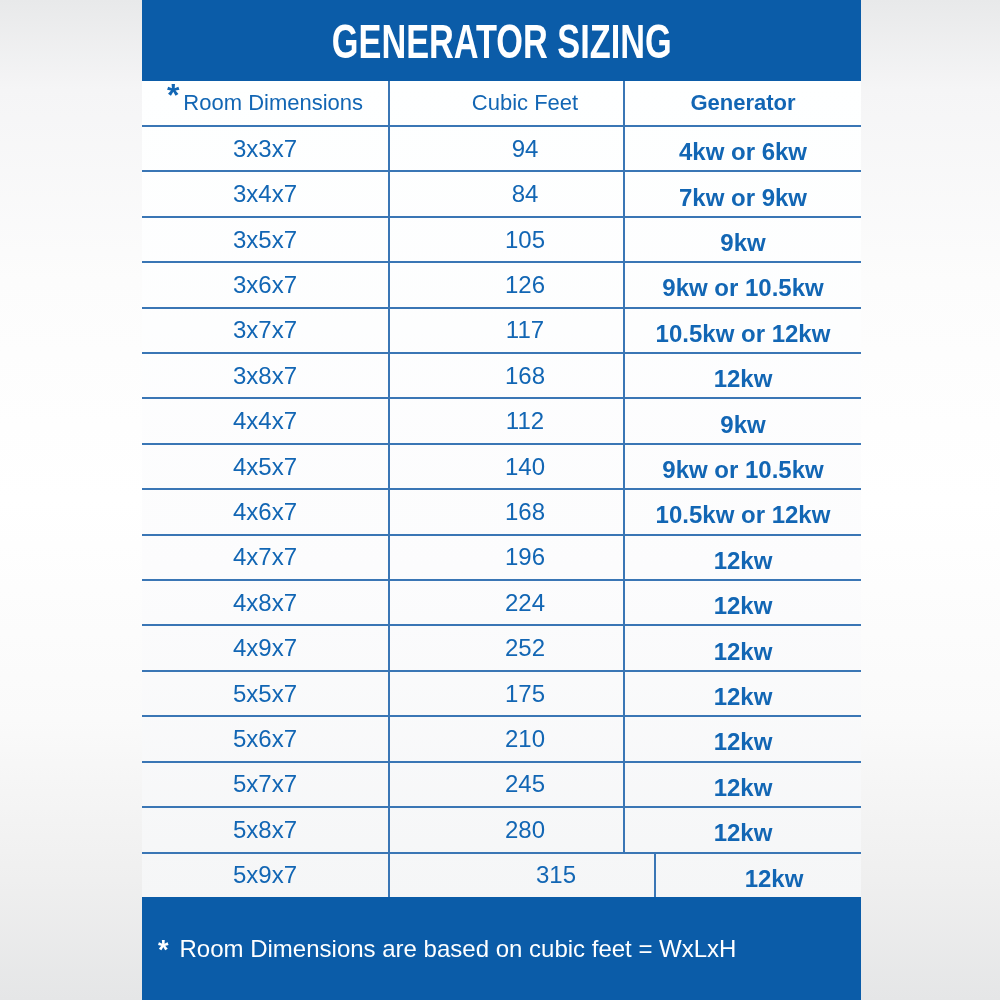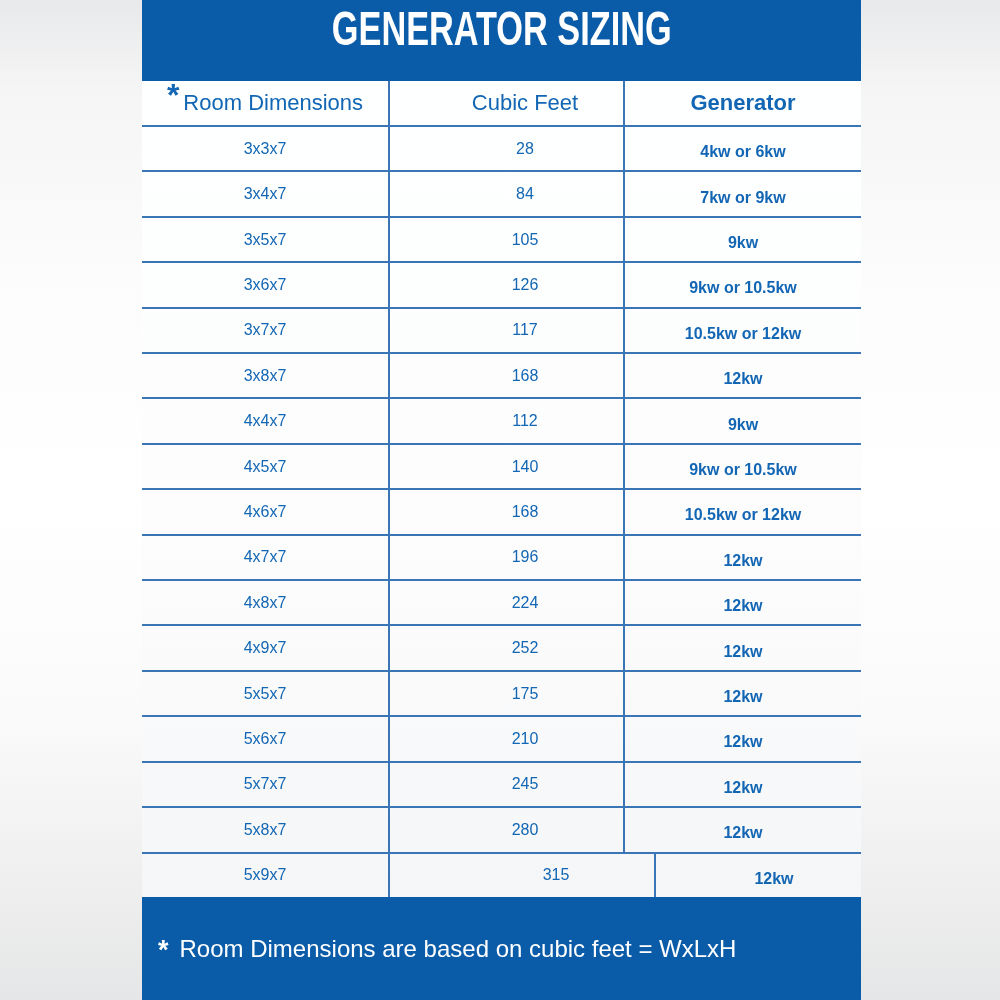--- a/index.html
+++ b/index.html
@@ -21,20 +21,21 @@
     position: absolute;
     left: 142px; top: 0;
     width: 719px; height: 1000px;
     background: #0b5ca8;
     display: flex;
     flex-direction: column;
   }
   .title-band {
     flex: 0 0 81px;
     display: flex;
+    align-items: center;
     justify-content: center;
   }
   .title {
     color: #ffffff;
     font-size: 49px;
     font-weight: 700;
     letter-spacing: 0px;
     white-space: nowrap;
     transform: scaleX(0.70);
   }
@@ -50,21 +51,21 @@
     border-bottom: 2px solid #3a76b5;
   }
   .trow:last-child { border-bottom: none; gap: 31px; }
   .trow.header { flex: 0 0 46px; }
   .cell {
     display: flex;
     align-items: center;
     justify-content: center;
     border-right: 2px solid #3a76b5;
     color: #1266b4;
-    font-size: 16px;
+    font-size: 24px;
   }
   .cell:last-child { border-right: none; }
   .c1 { width: 248px; }
   .c2 { width: 235px; padding-left: 37px; }
   .c3 { flex: 1; font-weight: bold; }
   .header .cell { font-size: 22px; }
   .c3.data-cell { padding-top: 7px; }
   .ast {
     font-size: 32px;
     font-weight: 700;
@@ -103,21 +104,21 @@
         <div class="cell c1">
           <span class="ast">*</span>
           <span>Room Dimensions</span>
         </div>
         <div class="cell c2">Cubic Feet</div>
         <div class="cell c3">Generator</div>
       </div>
 
     <div class="trow">
           <div class="cell c1">3x3x7</div>
-          <div class="cell c2">28</div>
+          <div class="cell c2">94</div>
           <div class="cell c3 data-cell">4kw or 6kw</div>
         </div>
         <div class="trow">
           <div class="cell c1">3x4x7</div>
           <div class="cell c2">84</div>
           <div class="cell c3 data-cell">7kw or 9kw</div>
         </div>
         <div class="trow">
           <div class="cell c1">3x5x7</div>
           <div class="cell c2">105</div>

